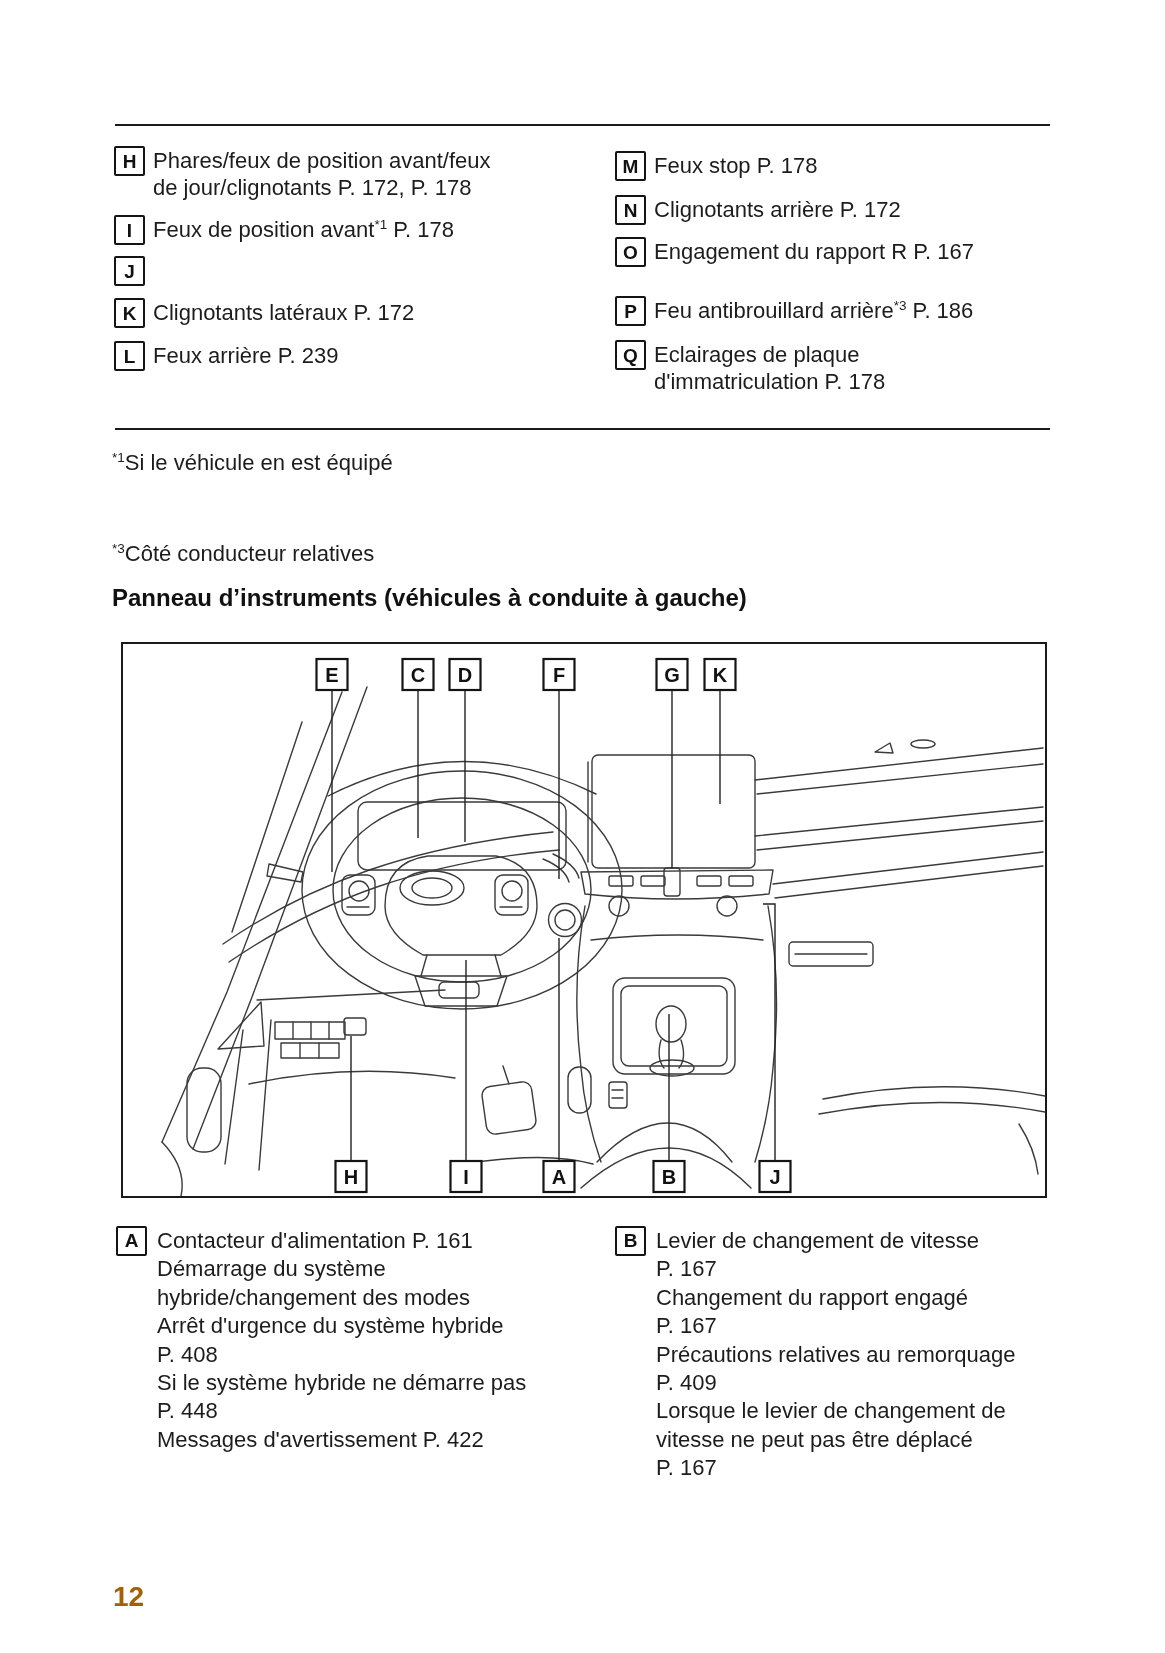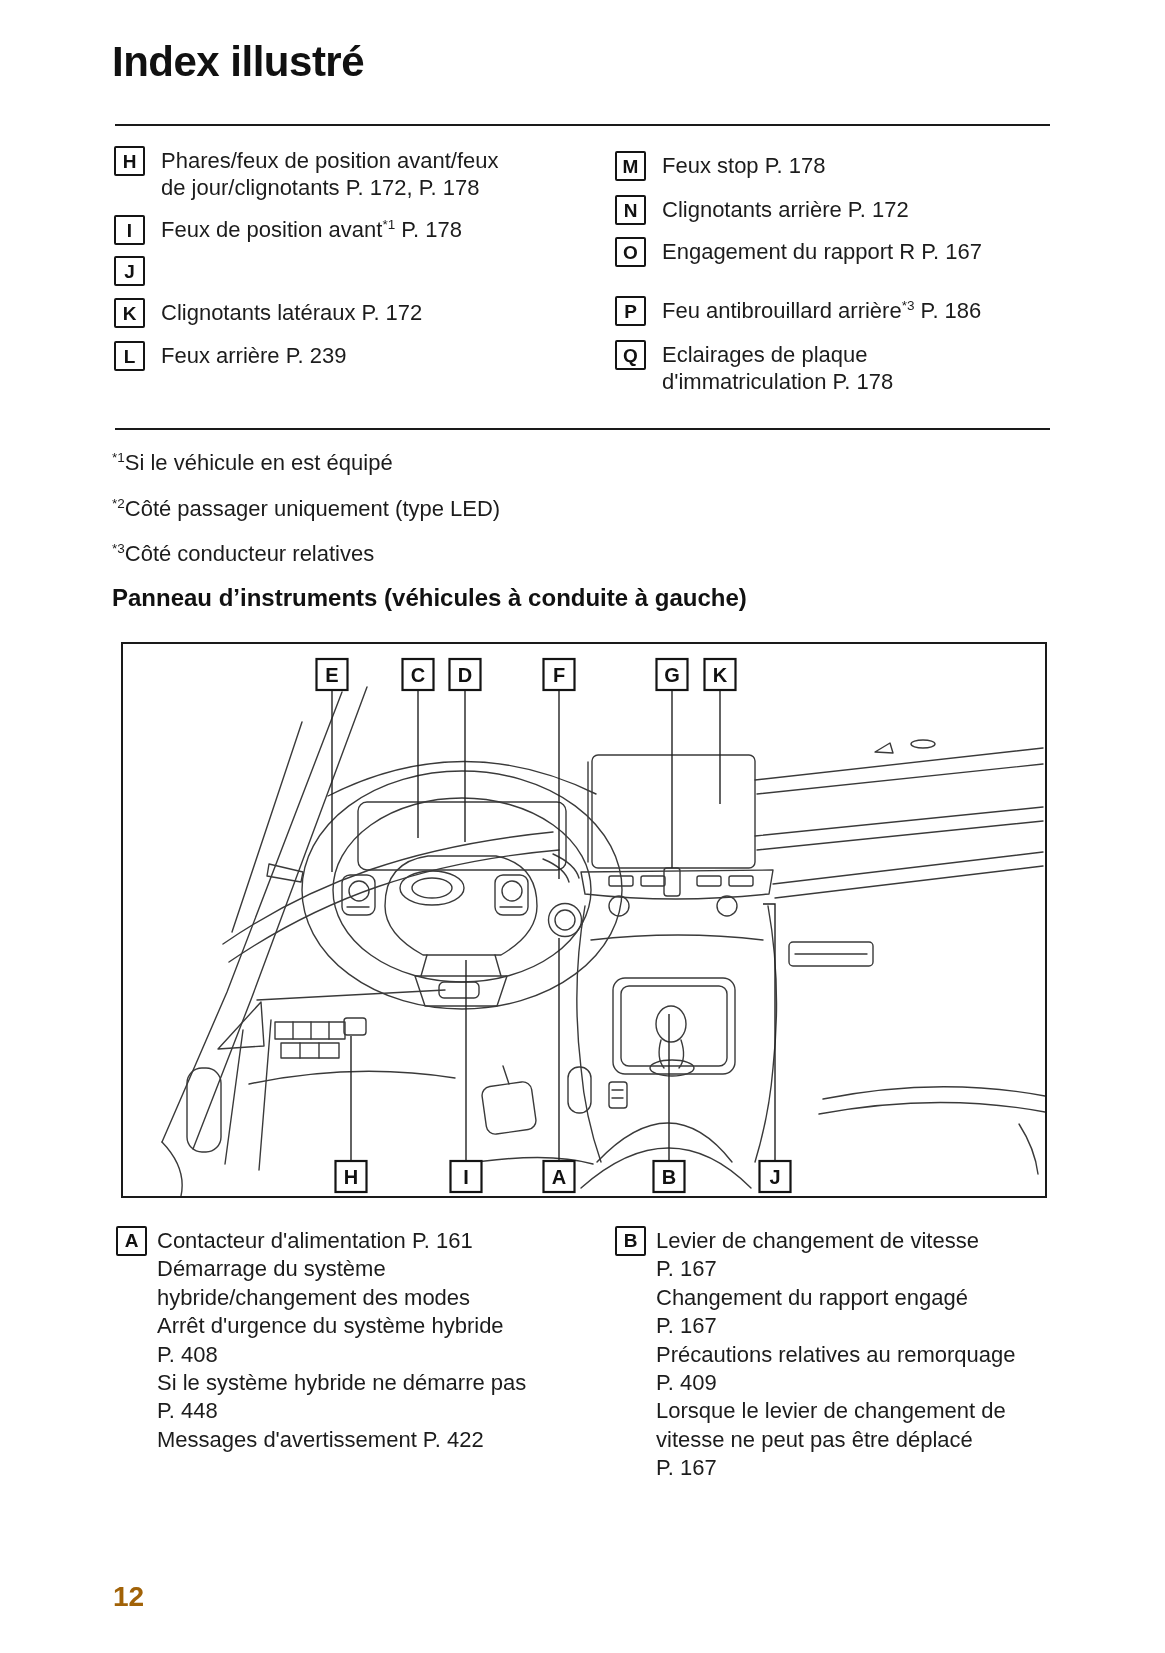--- a/index.html
+++ b/index.html
@@ -17,21 +17,21 @@
   .rule-top { top:124px; }
   .rule-mid { top:428px; }
 
   
   .li { position:absolute; display:flex; align-items:flex-start; font-size:22px; line-height:27px; }
   .kbox {
     flex:none; display:inline-flex; align-items:center; justify-content:center;
     width:31px; height:30px; border:2.5px solid #141414; border-radius:2px;
     font-size:19px; font-weight:bold; color:#111; background:#fff; margin-top:0px;
   }
-  .li .txt { margin-left:16px; padding-top:1px; }
+  .li .txt { margin-left:8px; padding-top:1px; }
   .col-left .li { left:114px; width:480px; }
   .col-right .li { left:615px; width:440px; }
   .ln { display:block; }
   .sup { font-size:13.5px; vertical-align:super; line-height:0; }
 
   
   .footnote { position:absolute; left:112px; font-size:22px; }
   .section-heading {
     position:absolute; left:112px; top:584px;
     font-size:24px; font-weight:bold; color:#111;
@@ -57,21 +57,20 @@
   .bli-a { left:116px; top:1226px; width:486px; }
   .bli-b { left:615px; top:1226px; width:450px; }
 
   .page-number { position:absolute; left:113px; top:1581px; font-size:28px; font-weight:bold; color:#a16207; }
 </style>
 </head>
 <body>
 
 <div class="page">
 
-  <div class="page-title">Index illustré</div>
   <div class="rule rule-top"></div>
 
   <div class="col-left">
     <div class="li" style="top:146px">
       <span class="kbox">H</span>
       <span class="txt">
         <span class="ln">Phares/feux de position avant/feux</span>
         <span class="ln">de jour/clignotants P. 172, P. 178</span>
       </span>
     </div>
@@ -128,21 +127,20 @@
       <span class="txt">
         <span class="ln">Eclairages de plaque</span>
         <span class="ln">d'immatriculation P. 178</span>
       </span>
     </div>
   </div>
 
   <div class="rule rule-mid"></div>
 
   <div class="footnote" style="top:450px"><sup class="sup">*1</sup><span>Si le véhicule en est équipé</span></div>
-  <div class="footnote" style="top:496px"><sup class="sup">*2</sup><span>Côté passager uniquement (type LED)</span></div>
   <div class="footnote" style="top:541px"><sup class="sup">*3</sup><span>Côté conducteur relatives</span></div>
 
   <div class="section-heading">Panneau d’instruments (véhicules à conduite à gauche)</div>
 
   <div class="diagram-frame">
     <svg viewBox="0 0 922 552" aria-hidden="true">
 
       <g class="art">
 
         <path d="M219 48 L104 348 L39 498"></path>

